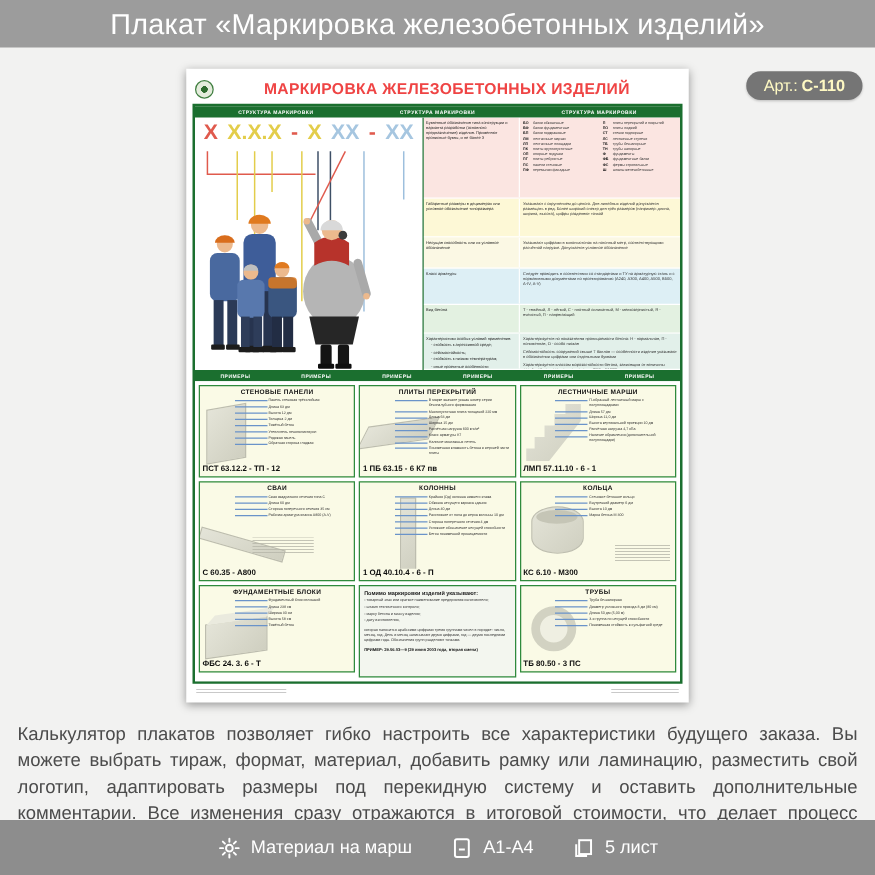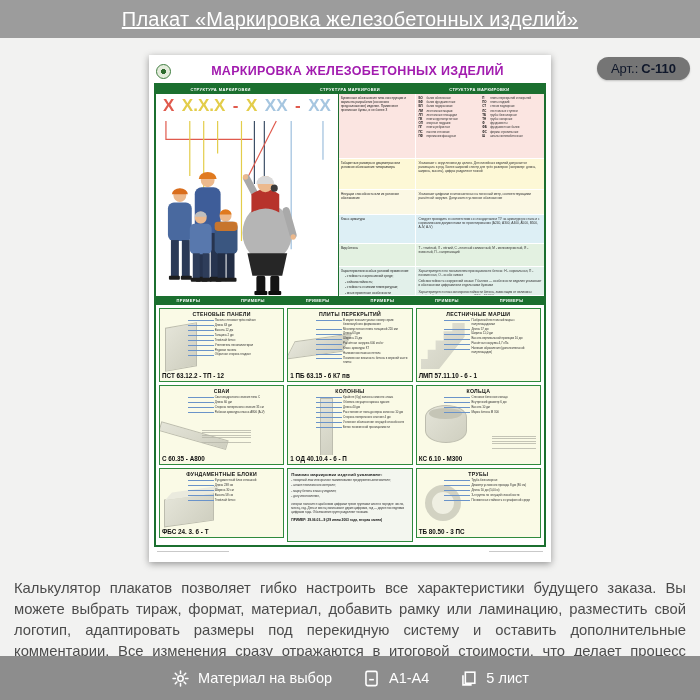--- a/index.html
+++ b/index.html
@@ -4,32 +4,32 @@
 <style>
   html,body{margin:0;padding:0;}
   body{
     width:700px;height:700px;position:relative;overflow:hidden;
     background:#f2f2f1;
     font-family:"Liberation Sans","DejaVu Sans",sans-serif;
     -webkit-font-smoothing:antialiased;
   }
   
   .topbar{height:38px;background:#9c9c9c;display:flex;align-items:center;justify-content:center;}
-  .topbar h1{margin:0;color:#fff;font-size:20px;font-weight:500;letter-spacing:.2px;text-decoration:underline;}
-  
-  .badge{position:absolute;top:57px;right:10px;background:#757575;color:#0f172a;
+  .topbar h1{margin:0;color:#fff;font-size:23px;font-weight:500;letter-spacing:.2px;}
+  
+  .badge{position:absolute;top:57px;right:10px;background:#757575;color:#fef9c3;
     border-radius:13px;padding:5px 14px;font-size:13px;line-height:1;box-shadow:0 1px 2px rgba(0,0,0,.2);}
   .badge b{font-weight:bold;margin-left:3px;}
   
   .poster-wrap{width:392px;margin:17px auto 0;background:#fff;padding:4px 5px 3px;
     box-shadow:0 2px 7px rgba(0,0,0,.38);}
   .poster-head{display:flex;align-items:center;height:24px;padding:0 2px;}
   .logo{width:13px;height:13px;border-radius:50%;border:1px solid #3e7d3e;flex:0 0 auto;
     background:radial-gradient(circle at 50% 50%,#2e6b2e 0 28%,#e4ecdc 30% 70%,#f6f6f0 72%);}
-  .poster-title{flex:1;text-align:center;font-weight:bold;font-size:12.5px;color:#a21caf;letter-spacing:.3px;}
+  .poster-title{flex:1;text-align:center;font-weight:bold;font-size:12.5px;color:#ef4444;letter-spacing:.3px;}
   .frame{border:2px solid #1b6f2f;background:#fff;}
   .gbar{background:#1b6f2f;color:#fff;display:flex;justify-content:space-around;align-items:center;
     font-size:4px;font-weight:bold;letter-spacing:.4px;padding:2px 0;text-transform:uppercase;}
   
   .top-section{display:flex;height:202px;overflow:hidden;}
   .left{width:47%;position:relative;overflow:hidden;}
   .marking{display:flex;justify-content:space-between;align-items:center;padding:2px 7px 0;
     font-weight:bold;font-size:17px;line-height:1.2;}
   .marking span{text-shadow:0 0 1px rgba(255,255,255,.7);}
   .workers-svg{position:absolute;left:0;top:25px;width:100%;height:177px;}
@@ -513,21 +513,21 @@
 <footer class="bottombar">
   <div class="chip">
     <span>
       <svg viewBox="0 0 24 24" width="19" height="19">
         <g fill="none" stroke="#fff" stroke-width="2" stroke-linecap="round">
           <circle cx="12" cy="12" r="3.4"></circle>
           <path d="M12 2.6v3 M12 18.4v3 M2.6 12h3 M18.4 12h3 M5.4 5.4l2.1 2.1 M16.5 16.5l2.1 2.1 M18.6 5.4l-2.1 2.1 M7.5 16.5l-2.1 2.1"></path>
         </g>
       </svg>
     </span>
-    <span>Материал на выбор</span>
+    <span>Материал на марш</span>
   </div>
   <div class="chip">
     <span>
       <svg viewBox="0 0 24 24" width="19" height="19">
         <g fill="none" stroke="#fff" stroke-width="2">
           <rect x="5" y="3" width="14" height="18" rx="2"></rect>
           <path d="M9 13.5h6"></path>
         </g>
       </svg>
     </span>

